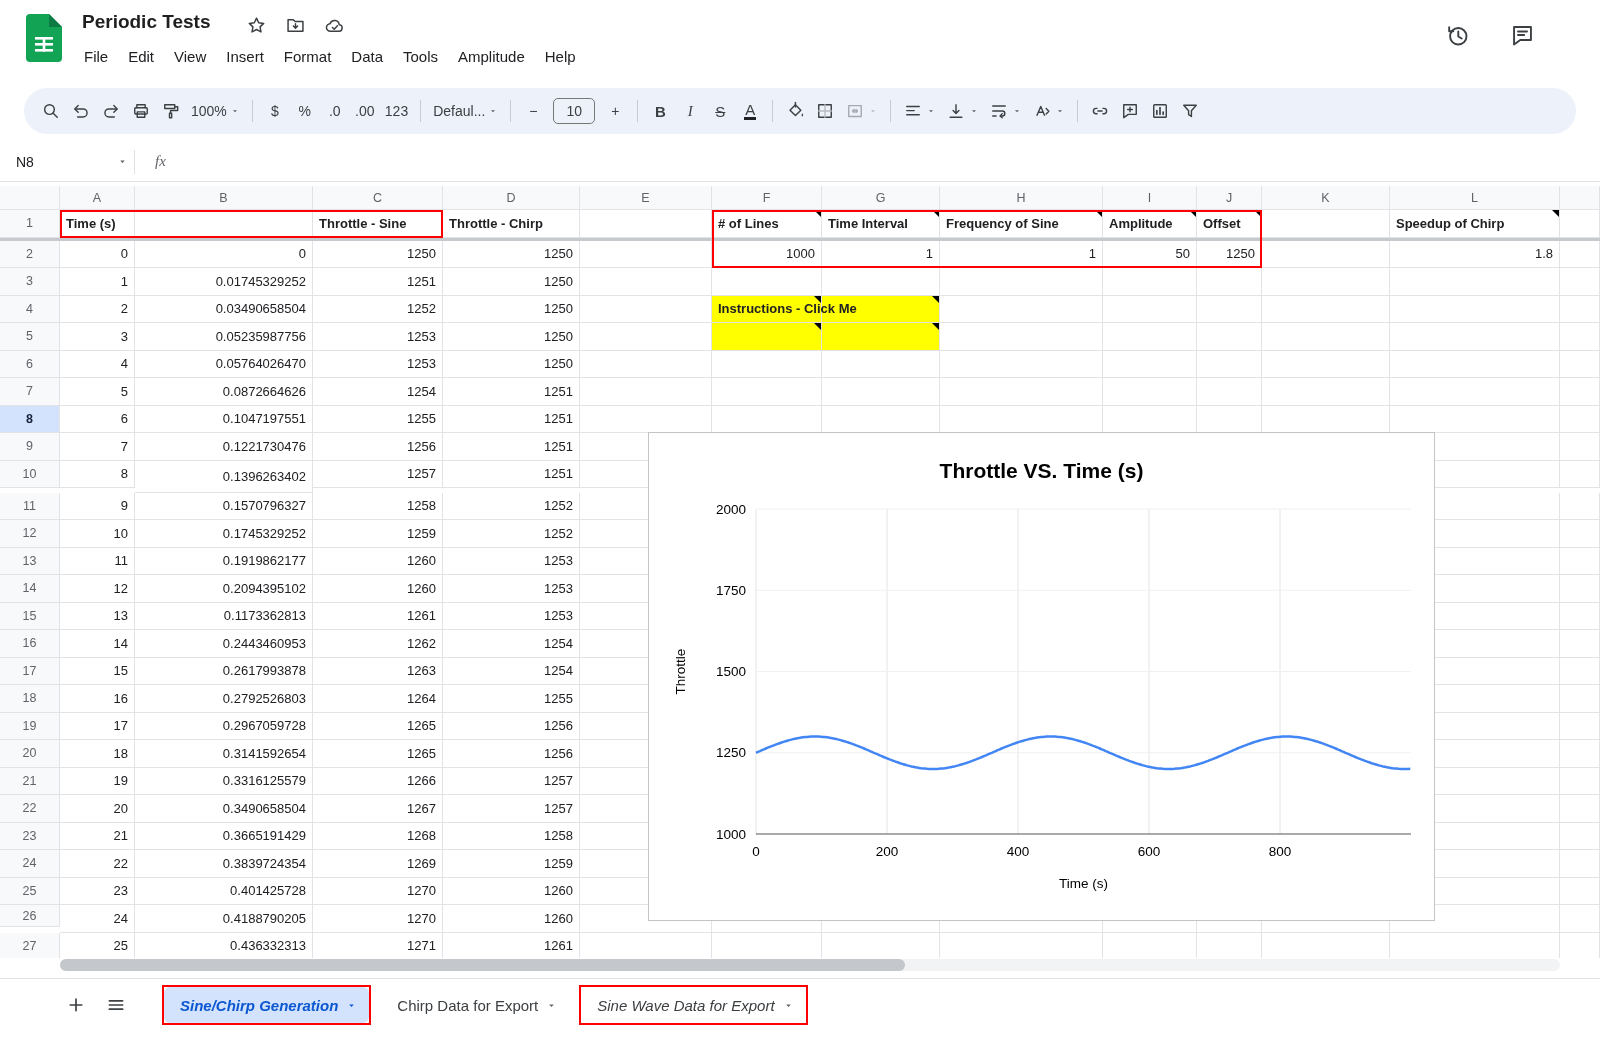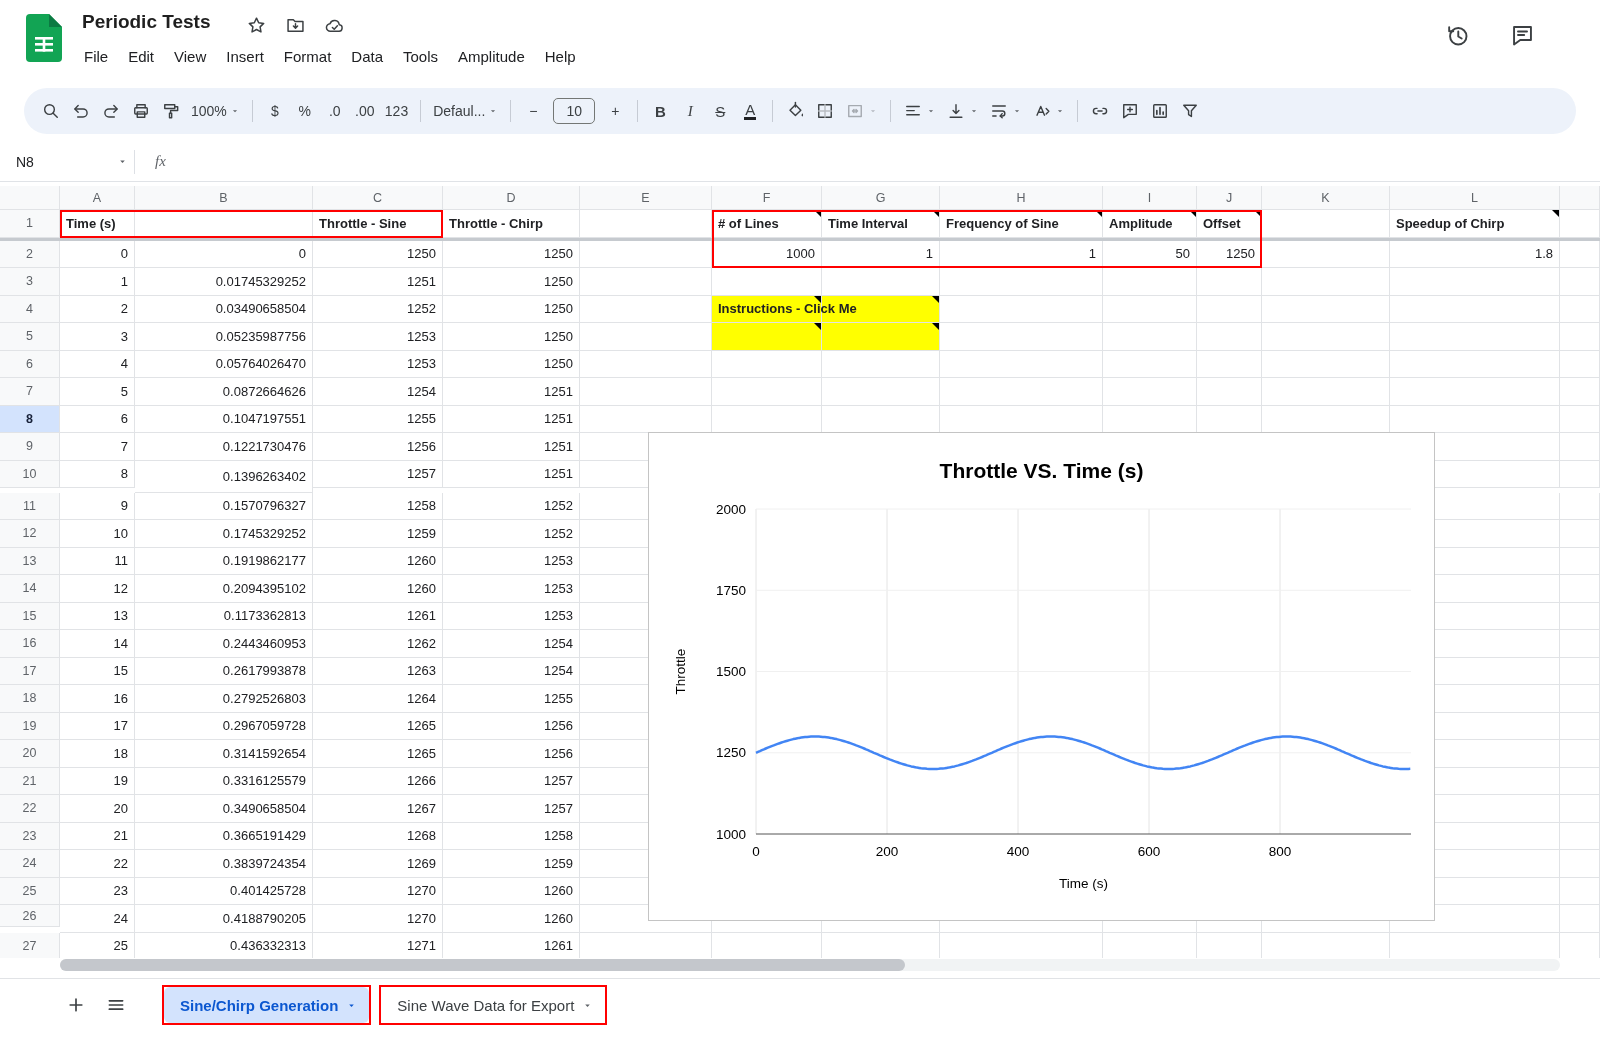--- a/index.html
+++ b/index.html
@@ -62,21 +62,21 @@
               background:#fff; border:1px solid #c4c4c4; z-index:6; }
   
   #hscroll { position:absolute; left:60px; top:959px; width:1500px; height:12px; background:#f1f3f4; border-radius:6px; }
   #hthumb { position:absolute; left:0; top:0; width:845px; height:12px; background:#c4c7cc; border-radius:6px; }
   
   #bbar { position:absolute; left:0; top:978px; width:1600px; height:66px; background:#fff;
           border-top:1px solid #e1e3e6; display:flex; align-items:flex-start; padding:6px 0 0 56px; }
   .bbtn { width:40px; height:40px; display:flex; align-items:center; justify-content:center; border-radius:50%; color:#3c4043; }
   #tabs { display:flex; align-items:center; margin-left:26px; gap:8px; }
   .tabwrap { border:2px solid transparent; }
-  .tabwrap.ann { border-color:#ff0000; }
+  .tabwrap.ann { border-color:#ff0000;font-style:italic; }
   .tab { height:36px; display:flex; align-items:center; gap:8px; padding:0 12px 0 16px;
          font-size:15px; color:#3c4043; font-weight:500; background:#fff; }
   .tab.active { background:#d3e3fd; color:#0b57d0; font-weight:700; border-radius:6px; }
   svg { display:block; }
 </style>
 </head>
 <body>
 
 <div id="appbar">
   <svg class="logo" viewBox="0 0 36 48">
@@ -822,20 +822,30 @@
       <div class="tabwrap ann">
         <div class="tab active">
           <span>Sine/Chirp Generation</span>
           <span>
             <svg width="11" height="11" viewBox="0 0 24 24">
               <path d="M7 10l5 5 5-5z" fill="#0b57d0"></path>
             </svg>
           </span>
         </div>
       </div>
+      <div class="tabwrap">
+        <div class="tab">
+          <span>Chirp Data for Export</span>
+          <span>
+            <svg width="11" height="11" viewBox="0 0 24 24">
+              <path d="M7 10l5 5 5-5z" fill="#5f6368"></path>
+            </svg>
+          </span>
+        </div>
+      </div>
       <div class="tabwrap ann">
         <div class="tab">
           <span>Sine Wave Data for Export</span>
           <span>
             <svg width="11" height="11" viewBox="0 0 24 24">
               <path d="M7 10l5 5 5-5z" fill="#5f6368"></path>
             </svg>
           </span>
         </div>
       </div>

